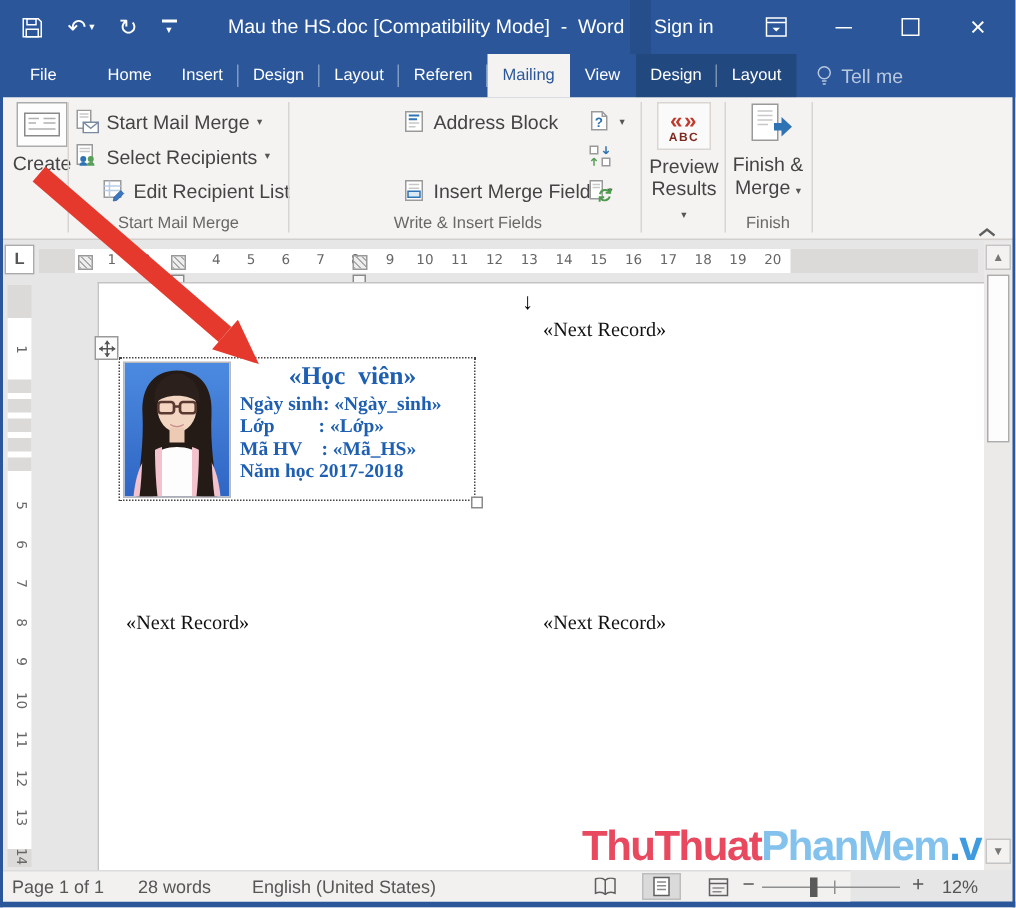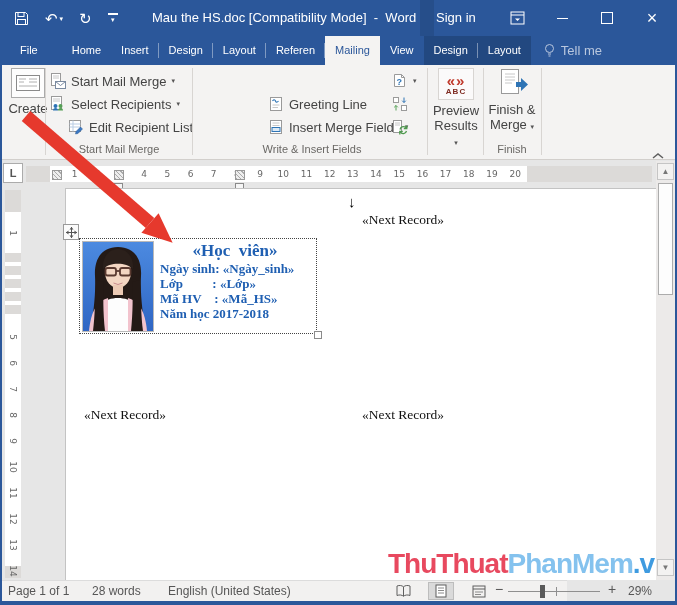--- a/index.html
+++ b/index.html
@@ -194,28 +194,29 @@
         <line x1="1.5" y1="5" x2="12.5" y2="5" stroke="#b8cce4"></line>
         <line x1="1.5" y1="8" x2="12.5" y2="8" stroke="#b8cce4"></line>
         <line x1="5" y1="1.5" x2="5" y2="12.5" stroke="#b8cce4"></line>
         <path d="M8 12.5 l4.5-4.5 2 2 -4.5 4.5 -2.5 .5z" fill="#3b78c3" stroke="#2a5a95" stroke-width="0.5"></path>
       </svg>
     <span>Edit Recipient List</span>
   </div>
   <div class="glabel" style="left:46px;width:146px;">Start Mail Merge</div>
   <div class="rdiv" style="left:192px;"></div>
 
-  <div class="sbtn" style="left:268px;top:28px;">
+  <div class="sbtn" style="left:268px;top:5px;">
     <svg width="16" height="16" viewBox="0 0 16 16">
         <rect x="2.5" y="1.5" width="11" height="13" fill="#fff" stroke="#9a9a9a"></rect>
-        <path d="M4.5 5 q2 -2.5 3 0 t3 0" fill="none" stroke="#2e74b5" stroke-width="1.2"></path>
+        <line x1="4.5" y1="4" x2="11.5" y2="4" stroke="#2e74b5" stroke-width="1.2"></line>
+        <line x1="4.5" y1="6.5" x2="10" y2="6.5" stroke="#2e74b5" stroke-width="1.2"></line>
         <line x1="4.5" y1="9" x2="11.5" y2="9" stroke="#c8c8c8"></line>
-        <line x1="4.5" y1="11.5" x2="10" y2="11.5" stroke="#c8c8c8"></line>
-      </svg>
-    <span>Greeting Line</span>
+        <line x1="4.5" y1="11.5" x2="9" y2="11.5" stroke="#c8c8c8"></line>
+      </svg>
+    <span>Address Block</span>
   </div>
   <div class="sbtn" style="left:268px;top:51px;">
     <svg width="16" height="16" viewBox="0 0 16 16">
         <rect x="2.5" y="1.5" width="11" height="13" fill="#fff" stroke="#9a9a9a"></rect>
         <line x1="4.5" y1="4" x2="11.5" y2="4" stroke="#c8c8c8"></line>
         <line x1="4.5" y1="6.5" x2="11.5" y2="6.5" stroke="#c8c8c8"></line>
         <rect x="4" y="8.5" width="8" height="4" fill="#dbe9f5" stroke="#2e74b5"></rect>
       </svg>
     <span>Insert Merge Field</span>
     <span class="caret" style="margin-left:6px;">▾</span>
@@ -426,15 +427,15 @@
         <line x1="1" y1="4" x2="13" y2="4" stroke="#5f5f5f"></line>
         <line x1="3" y1="7" x2="11" y2="7" stroke="#8a8a8a"></line>
         <line x1="3" y1="9.5" x2="9" y2="9.5" stroke="#8a8a8a"></line>
       </svg>
   </div>
   <div class="sitem" style="left:495px;font-size:14px;top:-2px;">−</div>
   <div class="zoomtrack"></div>
   <div class="zoomtick"></div>
   <div class="zoomthumb"></div>
   <div class="sitem" style="left:608px;font-size:14px;top:-2px;">+</div>
-  <div class="sitem" style="left:628px;">29%</div>
+  <div class="sitem" style="left:628px;">12%</div>
 </div>
 <div class="bluestrip"></div>
 
 </body></html>

